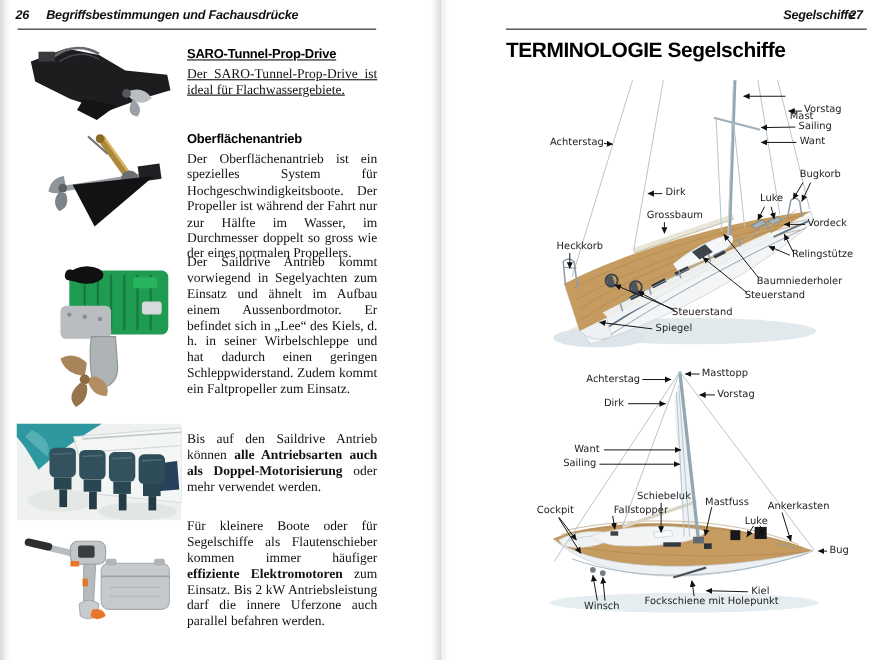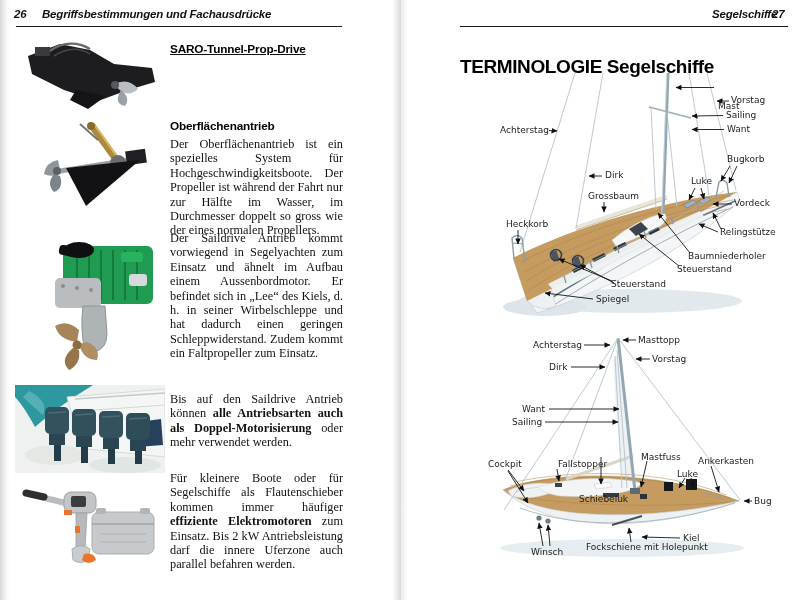--- a/index.html
+++ b/index.html
@@ -15,21 +15,21 @@
   .runhead{position:absolute;top:8px;font-weight:bold;font-size:11.5px;
     letter-spacing:-0.2px;color:#111;font-style:italic;}
   .headrule{position:absolute;top:26px;height:1px;background:#1a1a1a;}
   
   .textcol{position:absolute;left:170px;width:173px;color:#121212;}
   .sec-head{font-weight:bold;font-size:11.8px;letter-spacing:-0.2px;color:#000;margin:0 0 4px 0;}
   .sec-body{font-family:"Liberation Serif",serif;font-size:12.3px;line-height:14.4px;
     text-align:justify;margin:0;}
   .sec-body b{font-weight:bold;}
   
-  .big-title{position:absolute;left:460px;top:56px;font-size:19px;font-weight:bold;
+  .big-title{position:absolute;left:460px;top:36px;font-size:19px;font-weight:bold;
     letter-spacing:-0.4px;color:#000;white-space:nowrap;}
   .diagram-label{position:absolute;font-family:"DejaVu Sans",sans-serif;font-size:9px;
     color:#1b1b1b;white-space:nowrap;line-height:10px;}
   svg{position:absolute;}
   .figure{position:absolute;}
 </style>
 </head>
 <body>
 
 <div class="edge-left"></div>
@@ -140,20 +140,21 @@
   <rect x="51" y="18" width="15" height="11" rx="2" fill="#3a3d40"></rect>
   <rect x="44" y="32" width="8" height="5" fill="#e8762a"></rect>
   <path d="M56,35 L67,35 L65,72 L56,72 Z" fill="#b6babc" stroke="#9da1a3" stroke-width="0.8"></path>
   <rect x="55" y="48" width="5" height="7" fill="#e8762a"></rect>
   <path d="M52,71 q9,-7 18,0 l-2,11 q-8,5 -15,0 Z" fill="#c9ccce" stroke="#9da1a3" stroke-width="0.8"></path>
   <path d="M64,76 q10,-2 12,6 q-8,6 -14,0 Z" fill="#e8762a"></path>
 </svg>
 
 <div class="textcol" style="top:42px;text-decoration:underline;">
   <div class="sec-head">SARO-Tunnel-Prop-Drive</div>
+  <p class="sec-body">Der SARO-Tunnel-Prop-Drive ist ideal für Flachwassergebiete.</p>
 </div>
 
 <div class="textcol" style="top:119px;">
   <div class="sec-head">Oberflächenantrieb</div>
   <p class="sec-body">Der Oberflächenantrieb ist ein spezielles System für Hochgeschwindigkeitsboote. Der Propeller ist während der Fahrt nur zur Hälfte im Wasser, im Durchmesser doppelt so gross wie der eines normalen Propellers.</p>
 </div>
 
 <div class="textcol" style="top:231px;">
   <p class="sec-body">Der Saildrive Antrieb kommt vorwiegend in Segelyachten zum Einsatz und ähnelt im Aufbau einem Aussenbordmotor. Er befindet sich in „Lee“ des Kiels, d. h. in seiner Wirbelschleppe und hat dadurch einen geringen Schleppwiderstand. Zudem kommt ein Faltpropeller zum Einsatz.</p>
 </div>
@@ -336,21 +337,21 @@
 <div class="diagram-label" style="left:677px;top:264px;">Steuerstand</div>
 <div class="diagram-label" style="left:611px;top:279px;">Steuerstand</div>
 <div class="diagram-label" style="left:596px;top:294px;">Spiegel</div>
 
 <div class="diagram-label" style="left:638px;top:335px;">Masttopp</div>
 <div class="diagram-label" style="left:533px;top:340px;">Achterstag</div>
 <div class="diagram-label" style="left:652px;top:354px;">Vorstag</div>
 <div class="diagram-label" style="left:549px;top:362px;">Dirk</div>
 <div class="diagram-label" style="left:522px;top:404px;">Want</div>
 <div class="diagram-label" style="left:512px;top:417px;">Sailing</div>
-<div class="diagram-label" style="left:579px;top:447px;margin-top:47px;">Schiebeluk</div>
+<div class="diagram-label" style="left:579px;top:447px;">Schiebeluk</div>
 <div class="diagram-label" style="left:641px;top:452px;">Mastfuss</div>
 <div class="diagram-label" style="left:698px;top:456px;">Ankerkasten</div>
 <div class="diagram-label" style="left:488px;top:459px;">Cockpit</div>
 <div class="diagram-label" style="left:534px;top:459px;padding-left:24px;">Fallstopper</div>
 <div class="diagram-label" style="left:677px;top:469px;">Luke</div>
 <div class="diagram-label" style="left:754px;top:496px;">Bug</div>
 <div class="diagram-label" style="left:683px;top:533px;">Kiel</div>
 <div class="diagram-label" style="left:586px;top:542px;">Fockschiene mit Holepunkt</div>
 <div class="diagram-label" style="left:531px;top:547px;">Winsch</div>
 

